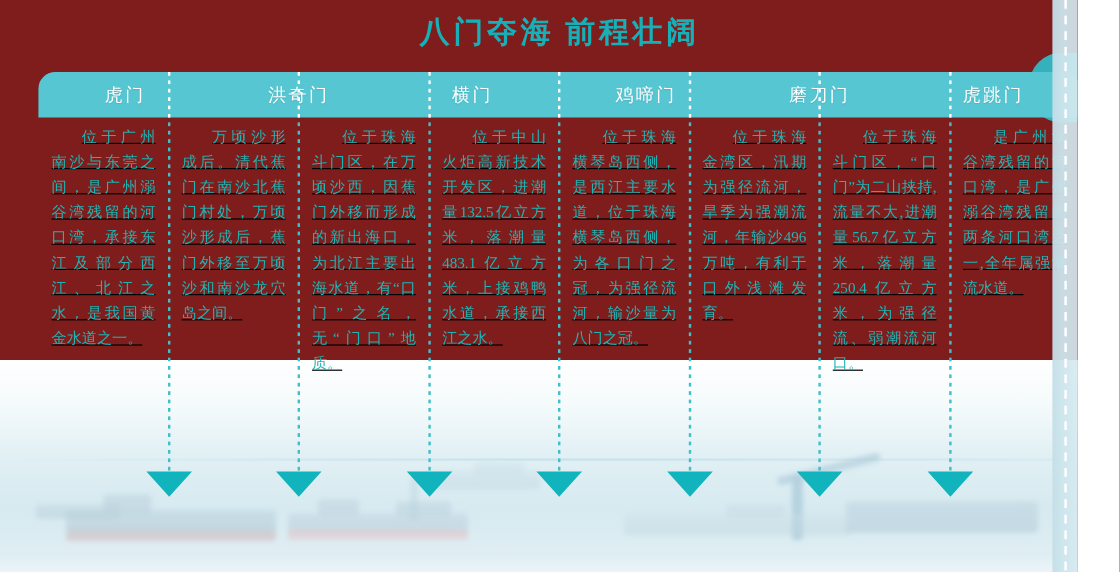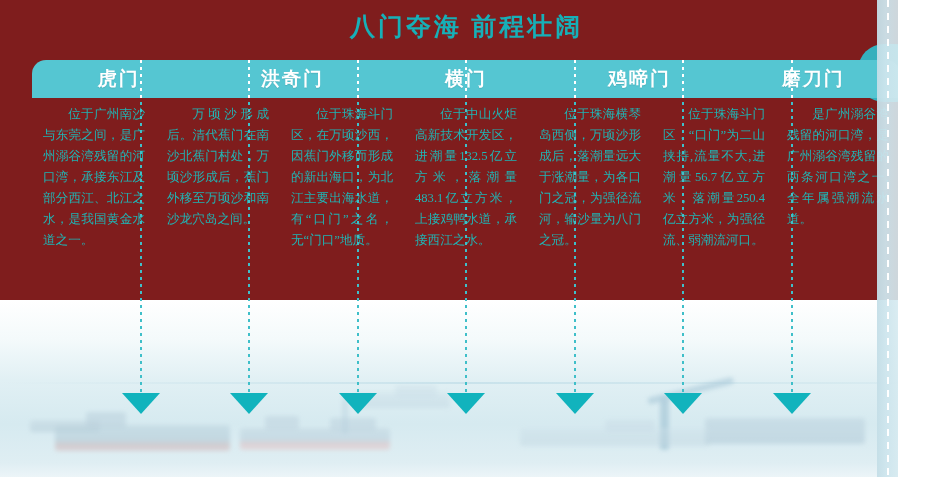--- a/index.html
+++ b/index.html
@@ -34,27 +34,27 @@
     position:absolute;left:858px;top:44px;width:62px;height:58px;
     background:#35b0bd;border-radius:26px;
   }
   .hdr{
     position:absolute;left:32px;top:60px;width:868px;height:38px;
     background:#55c6d2;border-radius:14px 14px 0 0;
   }
   .hdr-cells{position:absolute;left:32px;top:60px;width:868px;height:38px;display:flex;}
   .hdr-cell{
     flex:1 1 0;display:flex;align-items:center;justify-content:center;
-    color:#ffffff;font-size:19px;font-weight:bold;letter-spacing:2px;
+    color:#ffffff;font-size:15px;font-weight:normal;letter-spacing:2px;
     text-shadow:0 1px 1px rgba(0,0,0,.10);
   }
 
   
   .cols{position:absolute;left:32px;top:98px;width:868px;height:275px;display:flex;}
-  .col{flex:1 1 0;position:relative;}
+  .col{flex:1 1 0;position:relative;text-decoration:underline;}
   .col .body{
     padding:6px 11px 0 11px;
     color:#1fb5b5;
     font-size:12.6px;
     line-height:21px;
     text-align:justify;
     text-justify:inter-ideograph;
     text-indent:2em;
     font-family:"Liberation Serif","DejaVu Serif",serif;
     font-weight:500;
@@ -125,37 +125,41 @@
 
   <div class="hdr-shadow"></div>
 
   <div class="hdr"></div>
   <div class="hdr-cells">
     <div class="hdr-cell">虎门</div>
     <div class="hdr-cell">洪奇门</div>
     <div class="hdr-cell">横门</div>
     <div class="hdr-cell">鸡啼门</div>
     <div class="hdr-cell">磨刀门</div>
+    <div class="hdr-cell">虎跳门</div>
   </div>
 
   <div class="cols">
     <div class="col">
         <div class="body">位于广州南沙与东莞之间，是广州溺谷湾残留的河口湾，承接东江及部分西江、北江之水，是我国黄金水道之一。</div>
       </div>
     <div class="col">
         <div class="body">万顷沙形成后。清代蕉门在南沙北蕉门村处，万顷沙形成后，蕉门外移至万顷沙和南沙龙穴岛之间。</div>
       </div>
     <div class="col">
         <div class="body">位于珠海斗门区，在万顷沙西，因蕉门外移而形成的新出海口，为北江主要出海水道，有“口门”之名，无“门口”地质。</div>
       </div>
     <div class="col">
         <div class="body">位于中山火炬高新技术开发区，进潮量132.5亿立方米，落潮量483.1亿立方米，上接鸡鸭水道，承接西江之水。</div>
       </div>
     <div class="col">
-        <div class="body">位于珠海横琴岛西侧，万顷沙形成后，落潮量远大于涨潮量，为各口门之冠，为强径流河，输沙量为八门之冠。</div>
+        <div class="body">位于珠海横琴岛西侧，是西江主要水道，位于珠海横琴岛西侧，为各口门之冠，为强径流河，输沙量为八门之冠。</div>
+      </div>
+    <div class="col">
+        <div class="body">位于珠海金湾区，汛期为强径流河，旱季为强潮流河，年输沙496万吨，有利于口外浅滩发育。</div>
       </div>
     <div class="col">
         <div class="body">位于珠海斗门区，“口门”为二山挟持,流量不大,进潮量56.7亿立方米，落潮量250.4亿立方米，为强径流、弱潮流河口。</div>
       </div>
     <div class="col">
         <div class="body">是广州溺谷湾残留的河口湾，是广州溺谷湾残留的两条河口湾之一,全年属强潮流水道。</div>
       </div>
   </div>
 
   <div class="divider" style="left:140px;"></div>

